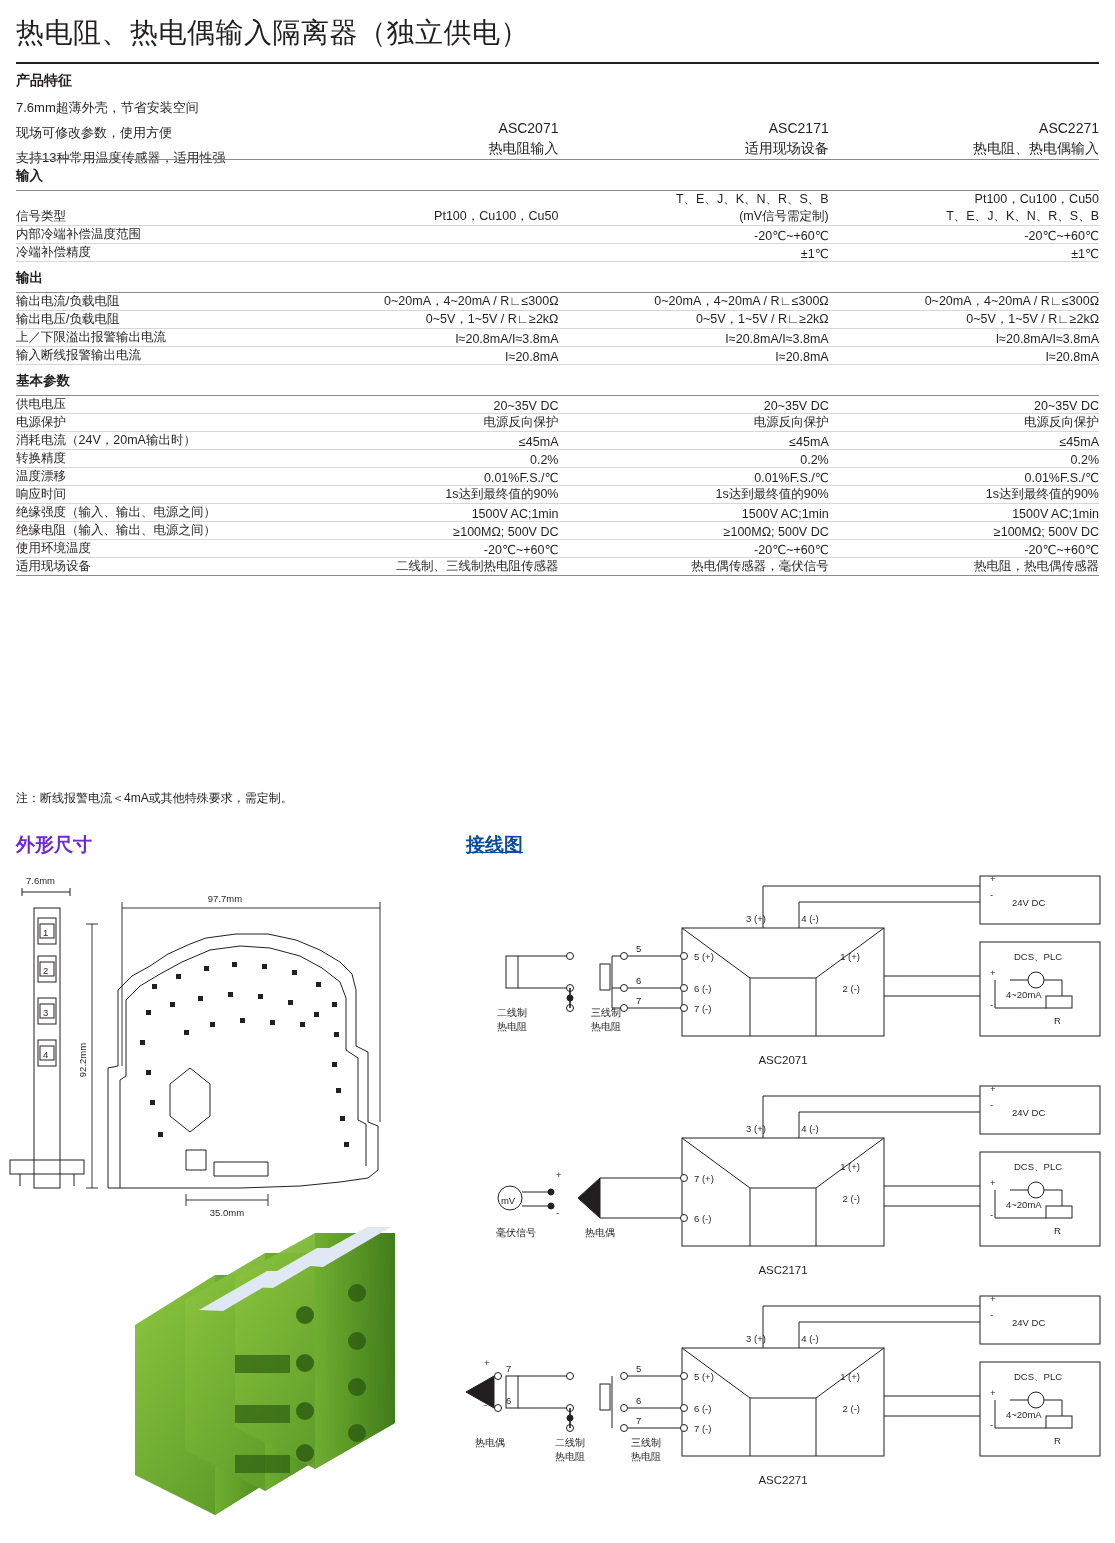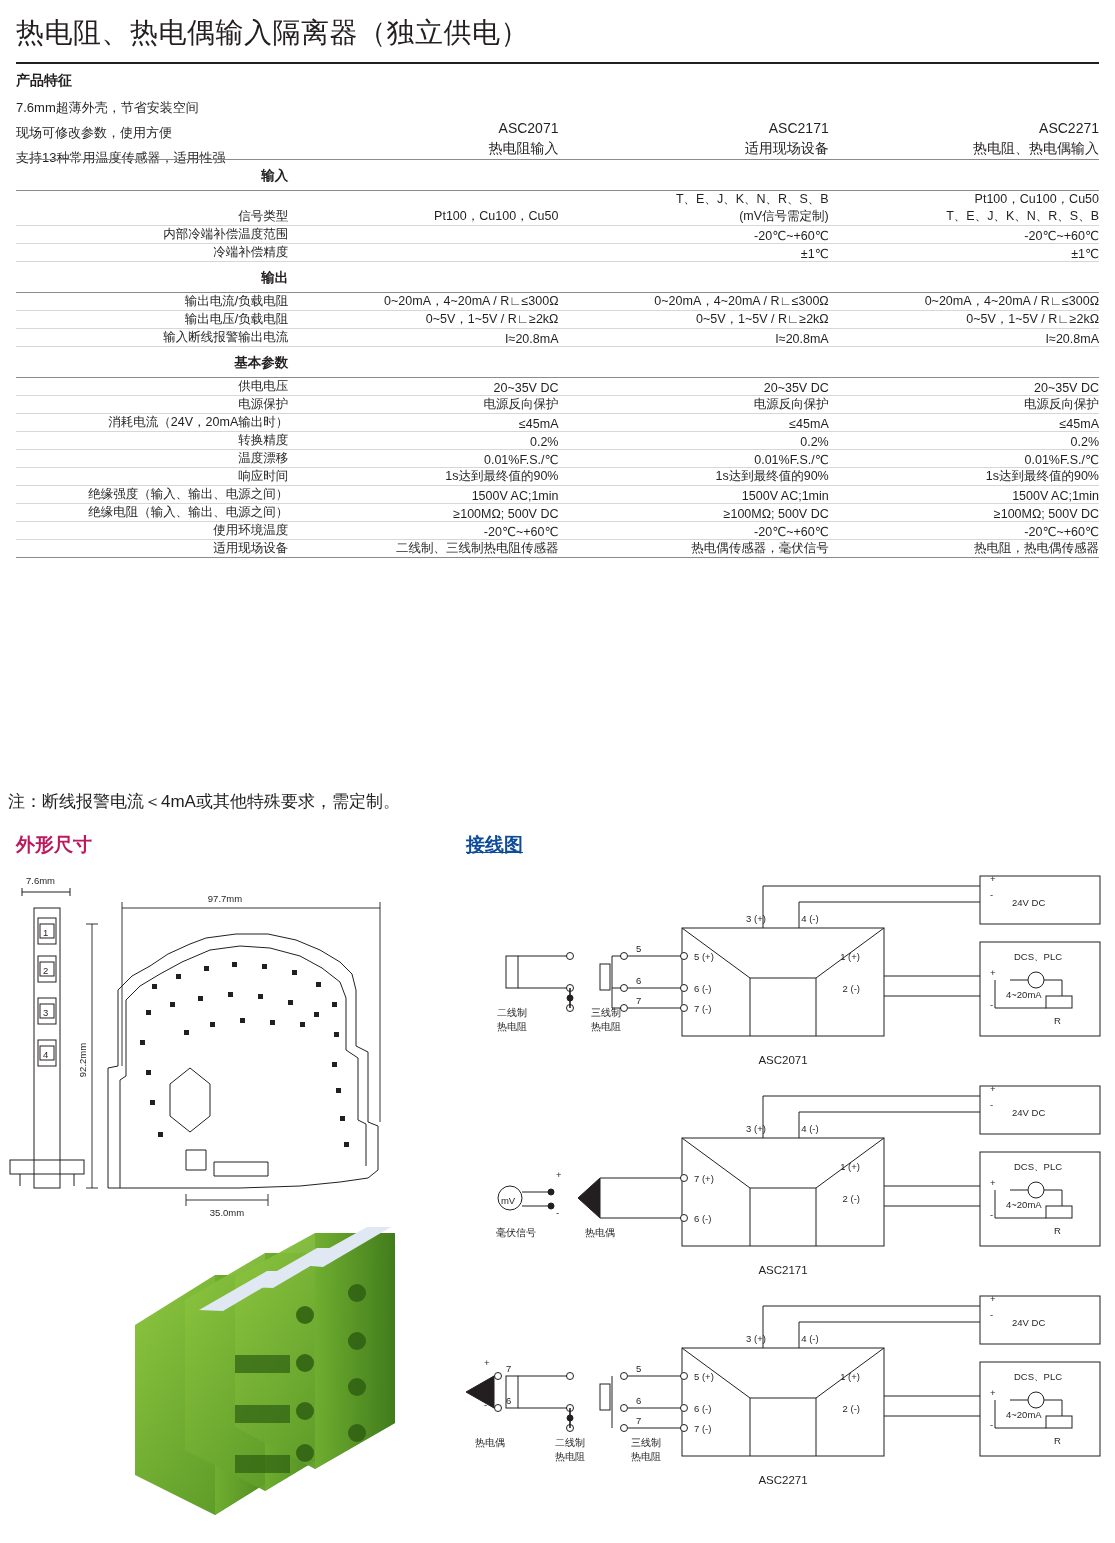--- a/index.html
+++ b/index.html
@@ -29,32 +29,32 @@
   .features h3 { font-size: 14px; font-weight: bold; margin: 0 0 9px 0; }
   .features p { font-size: 13px; margin: 0 0 7px 0; color: #231f20; }
 
   
   .spec { position: absolute; left: 16px; top: 118px; width: 1083px; }
   table.spec-table { border-collapse: collapse; width: 100%; font-size: 12.5px; }
   table.spec-table td { padding: 0; vertical-align: bottom; }
 
   .colhead { text-align: right; font-size: 14px; line-height: 1.45; padding-bottom: 8px; }
   .colhead .m { display:block; }
-  .label-cell { text-align: right; padding: 5px 6px 5px 0; width: 272px; }
+  .label-cell { text-align: left; padding: 5px 6px 5px 0; width: 272px; }
   .val-cell { text-align: right; padding: 5px 10px 5px 6px; width: 270px; }
 
   tr.section td { font-weight: bold; font-size: 13.5px; padding-top: 7px; padding-bottom: 5px; }
   tr.line td { border-bottom: 1px solid #d7d7d7; }
   tr.thickline td { border-bottom: 1.6px solid #8b8b8b; }
   tr.head-rule td { border-bottom: 1.6px solid #8b8b8b; }
 
-  .note { position: absolute; left: 8px; top: 790px; font-size: 17px; color: #231f20; }
+  .note { position: absolute; left: 16px; top: 790px; font-size: 12px; color: #231f20; }
 
   
-  .h-dim { position: absolute; left: 16px; top: 832px; font-size: 19px; font-weight: bold; color: #be185d; }
+  .h-dim { position: absolute; left: 16px; top: 832px; font-size: 19px; font-weight: bold; color: #6d28d9; }
   .h-wire { position: absolute; left: 466px; top: 832px; font-size: 19px; font-weight: bold; color: #0e4b9a; text-decoration: underline; }
 
   
   .drawing { position: absolute; left: 0px; top: 870px; width: 460px; height: 370px; }
   .photo { position: absolute; left: 95px; top: 1215px; width: 330px; height: 320px; }
   .wiring { position: absolute; left: 450px; top: 868px; width: 660px; height: 660px; }
 
   svg { display:block; }
   .lbl { font-size: 9.5px; fill: #231f20; font-family: "Liberation Sans", sans-serif; }
   .lbl-ch { font-size: 10px; fill: #231f20; font-family: "Liberation Sans", sans-serif; }
@@ -137,20 +137,26 @@
         <td class="label-cell">输出电流/负载电阻</td>
         <td class="val-cell">0~20mA，4~20mA / R∟≤300Ω</td>
         <td class="val-cell">0~20mA，4~20mA / R∟≤300Ω</td>
         <td class="val-cell">0~20mA，4~20mA / R∟≤300Ω</td>
       </tr>
       <tr class="line">
         <td class="label-cell">输出电压/负载电阻</td>
         <td class="val-cell">0~5V，1~5V / R∟≥2kΩ</td>
         <td class="val-cell">0~5V，1~5V / R∟≥2kΩ</td>
         <td class="val-cell">0~5V，1~5V / R∟≥2kΩ</td>
+      </tr>
+      <tr class="line">
+        <td class="label-cell">上／下限溢出报警输出电流</td>
+        <td class="val-cell">I≈20.8mA/I≈3.8mA</td>
+        <td class="val-cell">I≈20.8mA/I≈3.8mA</td>
+        <td class="val-cell">I≈20.8mA/I≈3.8mA</td>
       </tr>
       <tr class="line">
         <td class="label-cell">输入断线报警输出电流</td>
         <td class="val-cell">I≈20.8mA</td>
         <td class="val-cell">I≈20.8mA</td>
         <td class="val-cell">I≈20.8mA</td>
       </tr>
 
       <tr class="section thickline">
         <td class="label-cell">基本参数</td>

